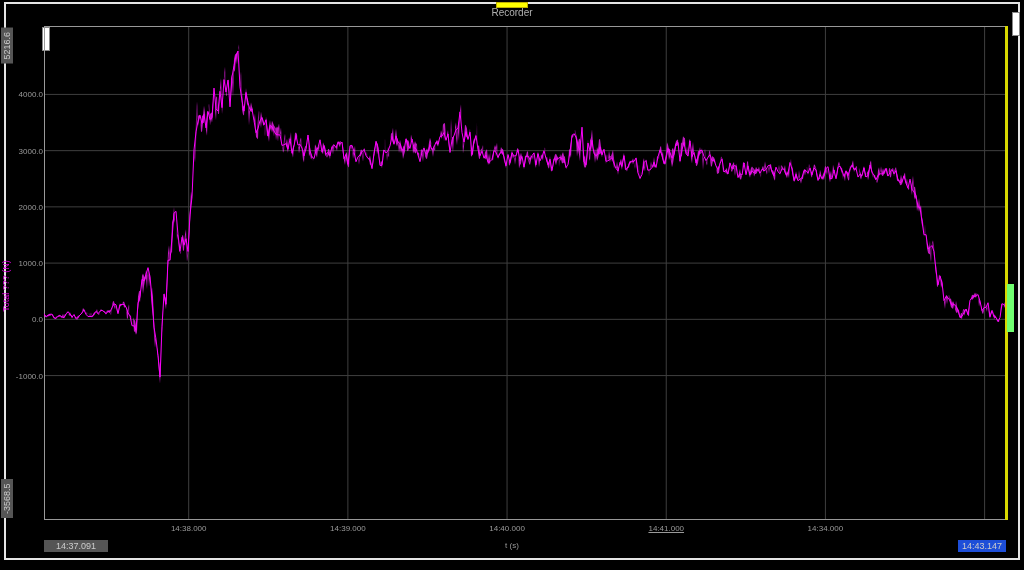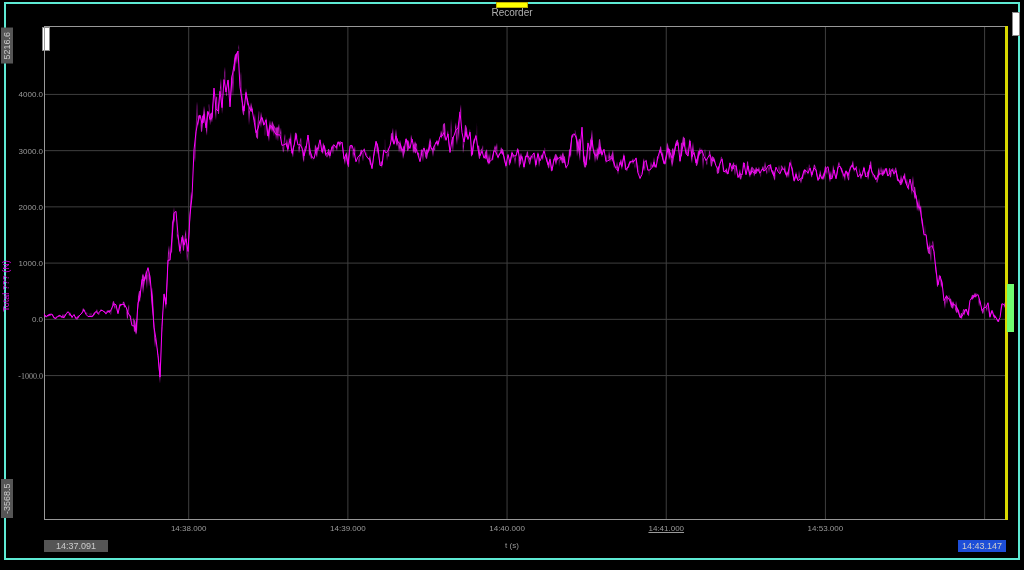--- a/index.html
+++ b/index.html
@@ -1,16 +1,16 @@
 <!DOCTYPE html>
 <html><head>
 <meta charset="utf-8">
 <style>
   html,body{margin:0;padding:0;width:1024px;height:570px;background:#000;font-family:Verdana,Geneva,sans-serif;overflow:hidden}
-  .outer-frame{position:absolute;left:4px;top:2px;width:1016px;height:558px;border:2px solid #5eead4;background:#000;box-sizing:border-box}
+  .outer-frame{position:absolute;left:4px;top:2px;width:1016px;height:558px;border:2px solid #e5e5e5;background:#000;box-sizing:border-box}
   .top-marker{position:absolute;top:-2px;left:50%;width:30px;height:4px;background:#ff0;border:1px solid #c0b000;transform:translateX(-50%)}
   .right-marker{position:absolute;right:-2px;top:8px;width:6px;height:22px;background:#fff;border:1px solid #888}
   .title-bar{position:absolute;left:0;right:0;top:0;height:18px;text-align:center;color:#b0b0b0;font-size:10px;line-height:18px}
   .plot-area{position:absolute;left:38px;top:22px;right:10px;bottom:38px}
   .y-axis-labels{position:absolute;left:17px;top:22px;bottom:38px;width:20px}
   .y-axis-labels span{position:absolute;right:0;font-size:8px;color:#9a9a9a;transform:translateY(-50%);white-space:nowrap}
   .y-max{position:absolute;left:7px;top:24px;font-size:9px;color:#ccc;background:#555;padding:1px 4px;transform-origin:left top;transform:rotate(-90deg) translate(-100%,-100%)}
   .y-min{position:absolute;left:7px;bottom:40px;font-size:9px;color:#ccc;background:#555;padding:1px 4px;transform-origin:left bottom;transform:rotate(-90deg)}
   .y-title{position:absolute;left:0;top:50%;font-size:9px;color:#e000e0;transform-origin:left center;transform:rotate(-90deg) translate(-50%,0)}
   .x-axis-labels{position:absolute;left:38px;right:10px;bottom:22px;height:12px}
@@ -38,21 +38,21 @@
   <div class="y-max">5216.6</div>
   <div class="y-min">-3568.5</div>
   <div class="y-title">Total ??? (N)</div>
 
   <div class="y-axis-labels" id="y-axis-labels">
       <span style="top: 13.8484%;">4000.0</span>
       <span style="top: 25.2314%;">3000.0</span>
       <span style="top: 36.6143%;">2000.0</span>
       <span style="top: 47.9972%;">1000.0</span>
       <span style="top: 59.3801%;">0.0</span>
-      <span style="top: 70.763%; font-family: Liberation Serif, serif;">-1000.0</span>
+      <span style="top: 70.763%;">-1000.0</span>
     </div>
   <div class="left-scroll"></div>
 
   <div class="plot-area">
     <svg class="chart" id="chartsvg" viewBox="0 0 964 498" preserveAspectRatio="none">
         <line class="grid-line" x1="0" y1="68.96527074250724" x2="964" y2="68.96527074250724"></line>
         <line class="grid-line" x1="0" y1="125.65216104540644" x2="964" y2="125.65216104540644"></line>
         <line class="grid-line" x1="0" y1="182.3390513483057" x2="964" y2="182.3390513483057"></line>
         <line class="grid-line" x1="0" y1="239.0259416512049" x2="964" y2="239.0259416512049"></line>
         <line class="grid-line" x1="0" y1="295.7128319541041" x2="964" y2="295.7128319541041"></line>
@@ -70,18 +70,18 @@
   </div>
 
   <div class="right-cursor"></div>
   <div class="right-green"></div>
 
   <div class="x-axis-labels" id="x-axis-labels">
       <span style="left: 15.0099%;">14:38.000</span>
       <span style="left: 31.5225%;">14:39.000</span>
       <span style="left: 48.035%;">14:40.000</span>
       <span style="left: 64.5476%; text-decoration: underline;">14:41.000</span>
-      <span style="left: 81.0601%;">14:53.000</span>
+      <span style="left: 81.0601%;">14:34.000</span>
     </div>
   <div class="x-start">14:37.091</div>
   <div class="x-end">14:43.147</div>
   <div class="x-title">t (s)</div>
 </div>
 
 </body></html>

